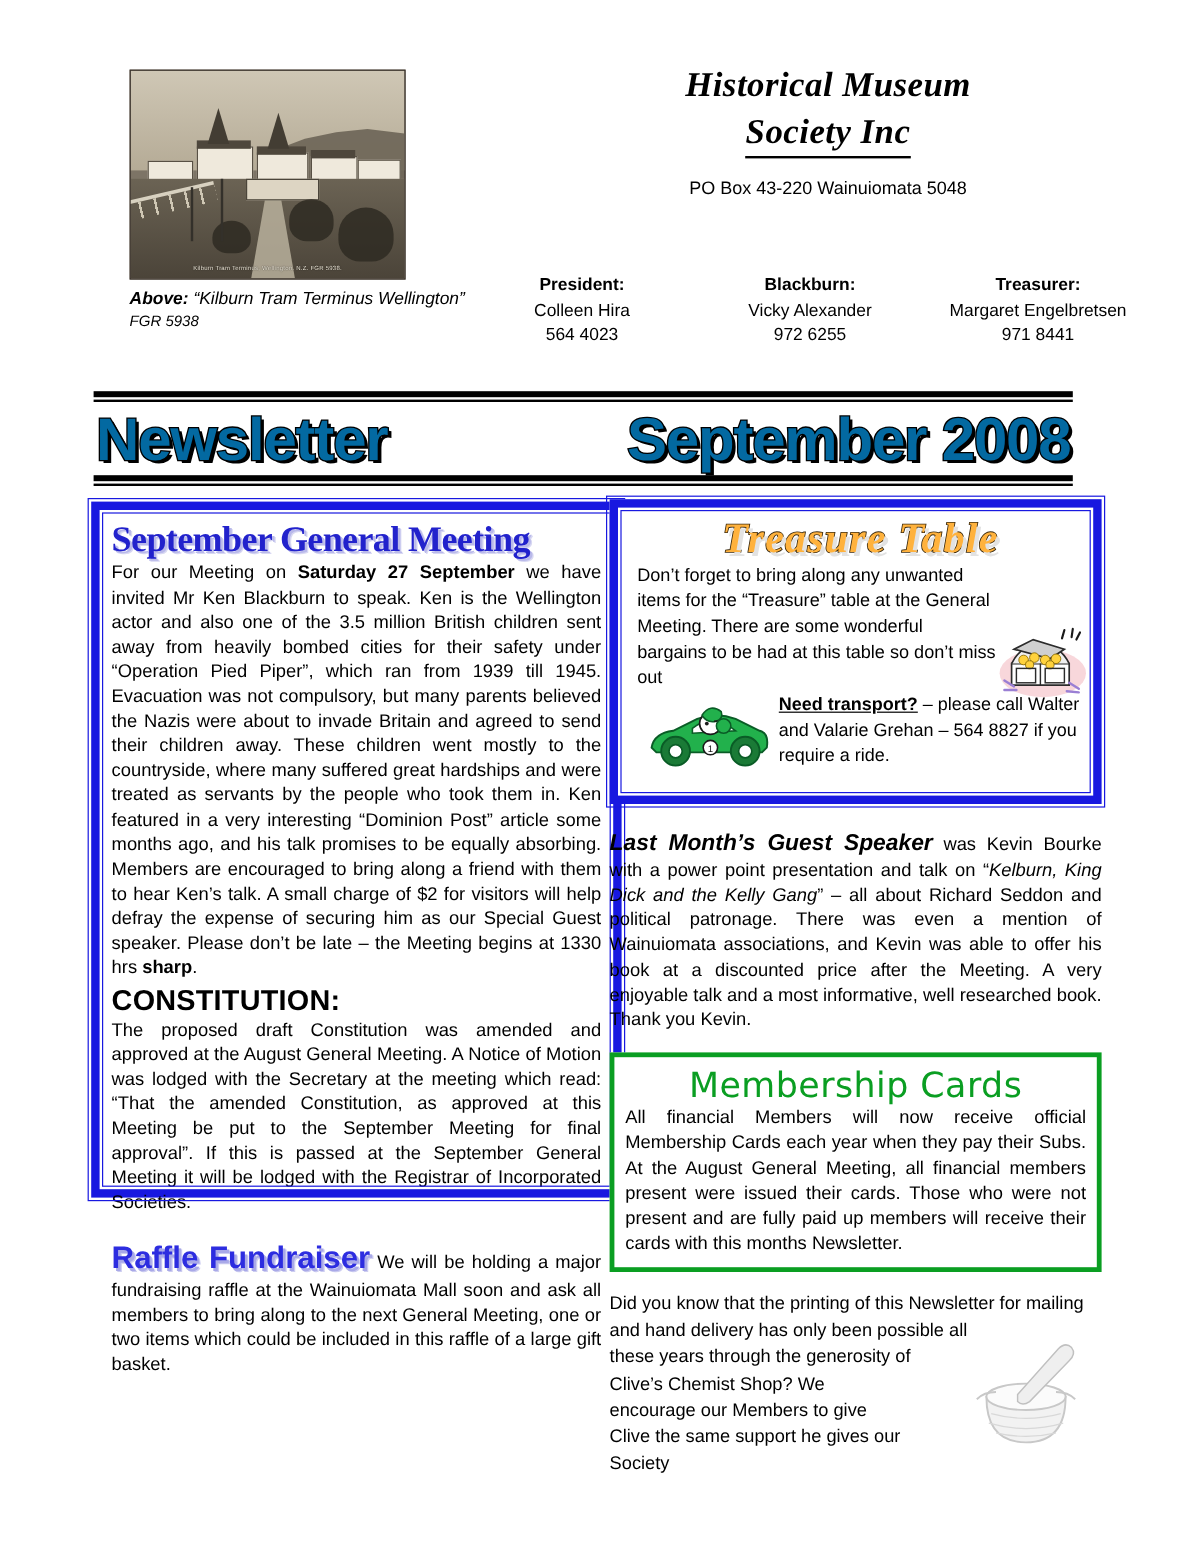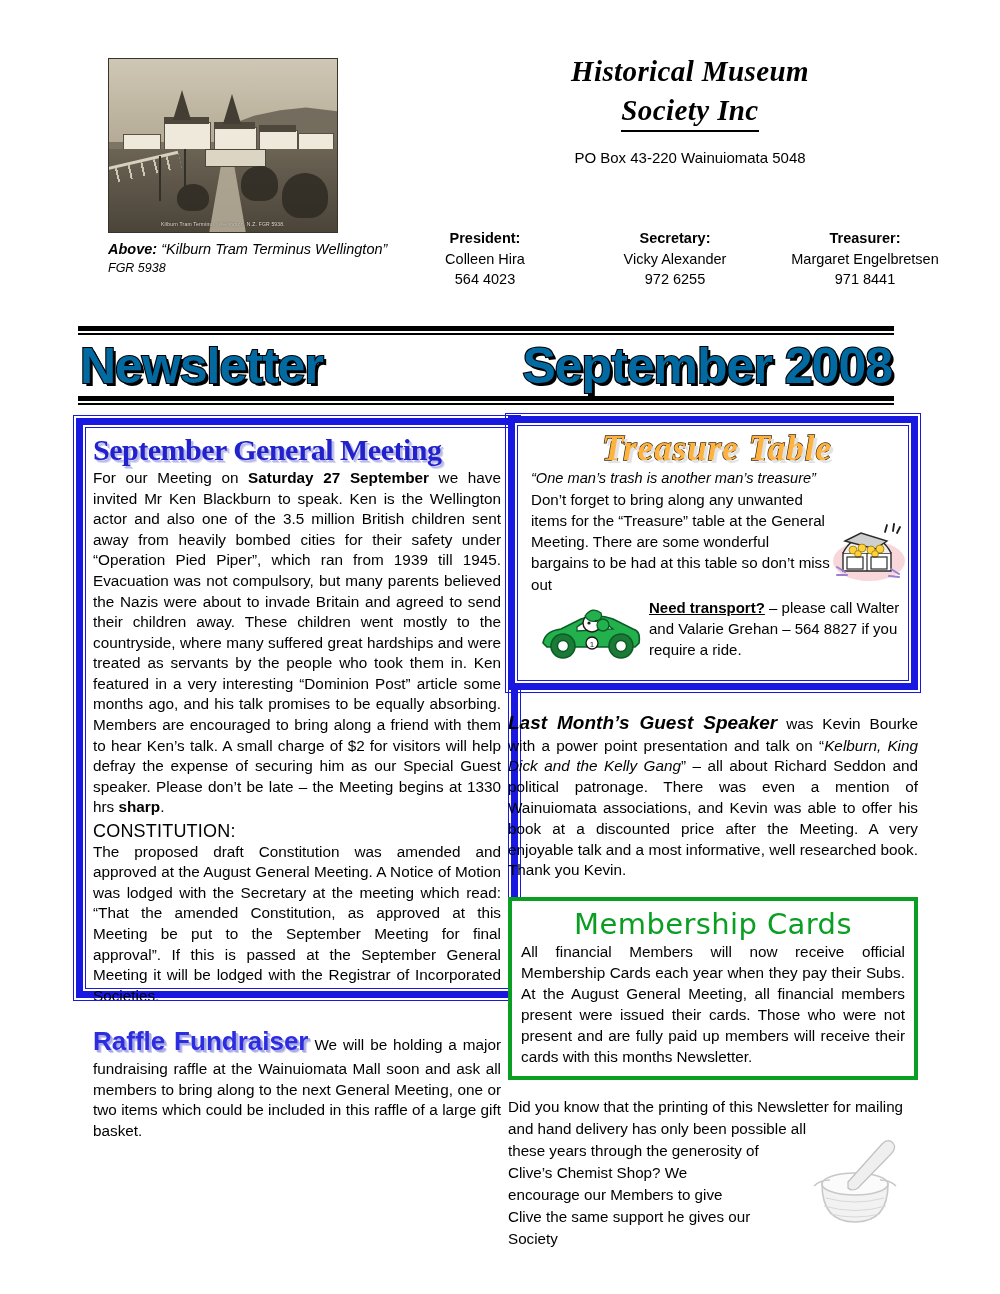--- a/index.html
+++ b/index.html
@@ -234,22 +234,22 @@
   .wa-blue-sq {
     font-family: "Liberation Sans", sans-serif;
     font-weight: 700;
     font-size: 26px;
     letter-spacing: 0px;
     color: #2d2de0;
     text-shadow: 2px 2px 0 #a9a9e8, 3px 3px 0 #cdcdf0;
     white-space: nowrap;
   }
   .h-const {
-    font-size: 18px;
-    font-weight: 400;
+    font-size: 24px;
+    font-weight: 700;
     margin: 3px 0 0 0;
     letter-spacing: .2px;
   }
 
   
   .wa-orange {
     font-family: "Liberation Serif", serif;
     font-style: italic;
     font-weight: 700;
     font-size: 35px;
@@ -389,21 +389,21 @@
       <div class="org-addr">PO Box 43-220 Wainuiomata 5048</div>
     </div>
 
     <div class="officers">
       <div class="officer">
         <div class="role">President:</div>
         <div>Colleen Hira</div>
         <div>564  4023</div>
       </div>
       <div class="officer">
-        <div class="role">Secretary:</div>
+        <div class="role">Blackburn:</div>
         <div>Vicky Alexander</div>
         <div>972 6255</div>
       </div>
       <div class="officer">
         <div class="role">Treasurer:</div>
         <div>Margaret Engelbretsen</div>
         <div>971 8441</div>
       </div>
     </div>
   </div>
@@ -444,21 +444,20 @@
     </div>
   </div>
 
   <div class="col-right">
 
     <div class="bluebox">
       <div class="bluebox-inner" style="padding:6px 8px 8px 16px; position:relative;">
 
         <div class="wa-orange">Treasure Table</div>
 
-        <div class="tt-quote">“One man’s trash is another man’s treasure”</div>
         <div class="tt-text" style="width:300px;">Don’t forget to bring along any unwanted items for the “Treasure” table at the General Meeting. There are some wonderful bargains to be had at this table so don’t miss out</div>
 
         <div class="chest">
           <svg viewBox="0 0 84 66" width="84" height="66">
             <ellipse cx="44" cy="42" rx="36" ry="20" fill="#f6c9cf" opacity=".75"></ellipse>
             <g stroke="#2b2b2b" stroke-width="1.4">
               <path d="M18 52 L18 34 L66 34 L66 52 Z" fill="#ffffff"></path>
               <path d="M18 34 Q26 18 42 18 Q58 18 66 34" fill="#efefef"></path>
               <path d="M20 22 L36 14 L62 22 L50 30 Z" fill="#cfcfcf"></path>
             </g>

